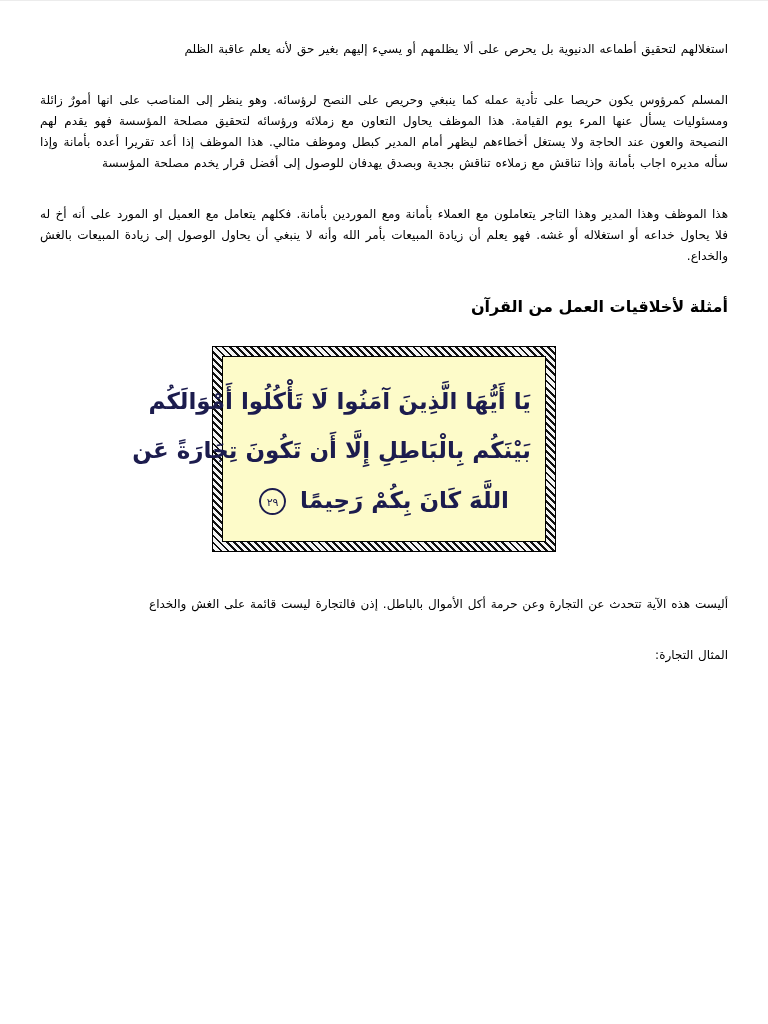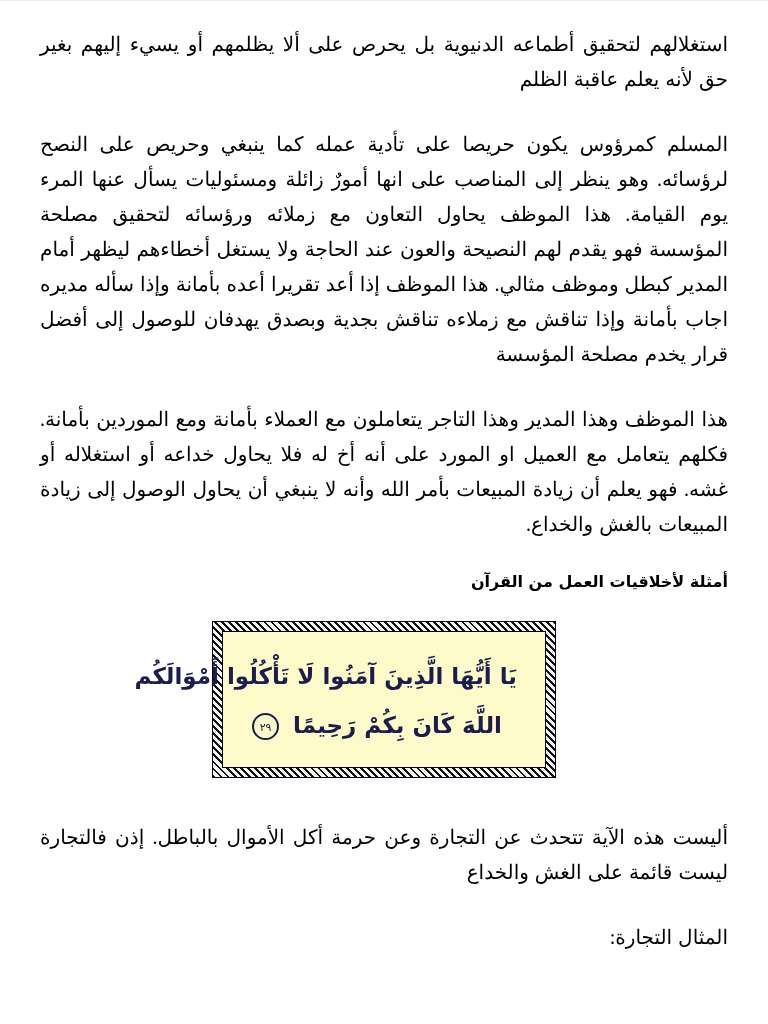--- a/index.html
+++ b/index.html
@@ -16,26 +16,25 @@
     border-top: 1px solid #ececec;
     box-sizing: border-box;
   }
   .page {
     direction: rtl;
     padding: 26px 40px 10px 40px;
     box-sizing: border-box;
     width: 768px;
   }
   .para {
-    font-size: 20px;
+    font-size: 12px;
     line-height: 1.75;
     text-align: justify;
-    margin: 0 0 30px 0;
+    margin: 12px 0 30px 0;
     word-spacing: 1px;
-    font-family: Liberation Serif, serif;
   }
   .label {
     text-align: right;
   }
   .heading {
     font-size: 16px;
     font-weight: bold;
     text-align: right;
     margin: 12px 0 30px 0;
   }
@@ -43,21 +42,21 @@
   .verse-frame {
     width: 344px;
     margin: 4px auto 42px auto;
     padding: 9px;
     box-sizing: border-box;
     border: 1px solid #000;
     background: repeating-linear-gradient(45deg, #111 0 2px, #f4f4f4 2px 5px);
   }
   .verse-inner {
     border: 1px solid #000;
-    padding: 20px 28px 16px 14px;
+    padding: 20px 14px 16px 14px;
     text-align: center;
   }
   .verse-line {
     font-size: 23px;
     font-weight: bold;
     line-height: 2.15;
     white-space: nowrap;
   }
   .ayah-badge {
     display: inline-block;
@@ -85,20 +84,21 @@
 
   <p class="para">هذا الموظف وهذا المدير وهذا التاجر يتعاملون مع العملاء بأمانة ومع الموردين بأمانة. فكلهم يتعامل مع العميل او المورد على أنه أخ له فلا يحاول خداعه أو استغلاله أو غشه. فهو يعلم أن زيادة المبيعات بأمر الله وأنه لا ينبغي أن يحاول الوصول إلى زيادة المبيعات بالغش والخداع.</p>
 
   <h2 class="heading">أمثلة لأخلاقيات العمل من القرآن</h2>
 
 
 
   <figure class="verse-frame" style="margin-left:auto;margin-right:auto;">
     <div class="verse-inner" style="background: rgb(253, 251, 201); color: rgb(28, 28, 78);">
       <div class="verse-line">يَا أَيُّهَا الَّذِينَ آمَنُوا لَا تَأْكُلُوا أَمْوَالَكُم</div>
+      <div class="verse-line">بَيْنَكُم بِالْبَاطِلِ إِلَّا أَن تَكُونَ تِجَارَةً عَن</div>
       <div class="verse-line">
         <span>اللَّهَ كَانَ بِكُمْ رَحِيمًا</span>
         <span class="ayah-badge">٢٩</span>
       </div>
     </div>
   </figure>
 
   <p class="para">أليست هذه الآية تتحدث عن التجارة وعن حرمة أكل الأموال بالباطل. إذن فالتجارة ليست قائمة على الغش والخداع</p>
 
   <p class="para label">المثال التجارة:</p>

